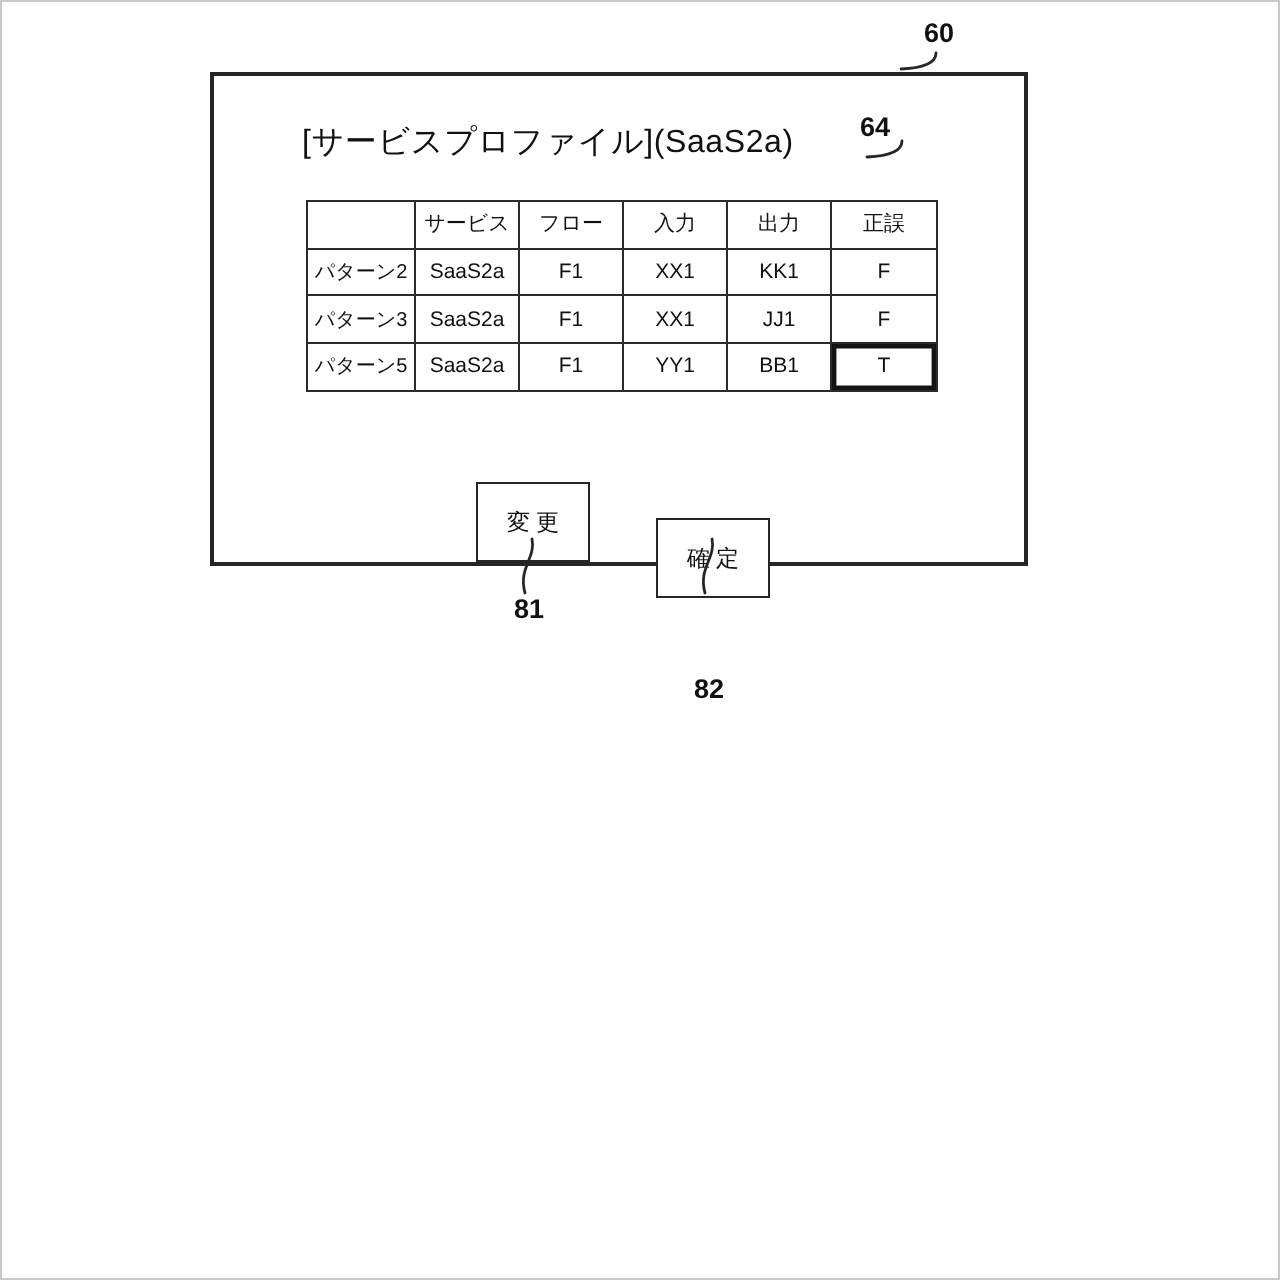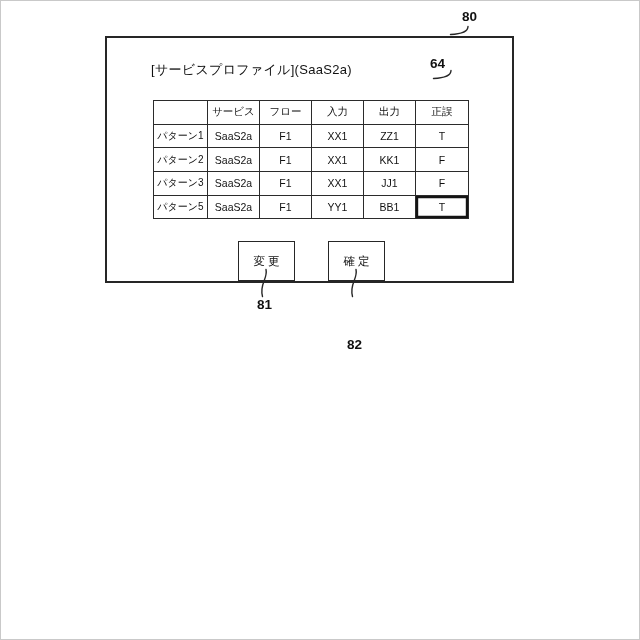--- a/index.html
+++ b/index.html
@@ -21,21 +21,21 @@
     position: absolute;
     left: 104px; top: 35px;
     width: 409px; height: 247px;
     border: 2px solid #262626;
     box-sizing: border-box;
     background: #ffffff;
   }
   .fig-title {
     position: absolute;
     left: 150px; top: 60px;
-    font-size: 13px;
+    font-size: 16px;
     letter-spacing: 0.3px;
     white-space: nowrap;
     color: #111;
   }
   .ref-num {
     position: absolute;
     font-size: 13.5px;
     font-weight: 600;
     color: #111;
     white-space: nowrap;
@@ -81,28 +81,28 @@
     display: flex;
     align-items: center;
     justify-content: center;
     font-size: 11.5px;
     letter-spacing: 3px;
     padding-left: 3px;
     color: #111;
     cursor: pointer;
   }
   .btn-change { left: 237px; }
-  .btn-confirm { left: 327px; }
+  .btn-confirm { left: 327px; margin-top: 18px; }
 </style>
 </head>
 <body>
 
 <div class="canvas">
 
-  <div class="ref-num ref-80">80</div>
+  <div class="ref-num ref-80">60</div>
   <svg class="leader" style="left:448px; top:25px;" width="22" height="10" viewBox="0 0 22 10">
     <path d="M 19,0.5 C 19,5.5 13,8 1.5,8.5"></path>
   </svg>
 
   <div class="screen-box"></div>
 
   <div class="fig-title">[サービスプロファイル](SaaS2a)</div>
 
   <div class="ref-num ref-64">64</div>
   <svg class="leader" style="left:431px; top:69px;" width="22" height="10" viewBox="0 0 22 10">
@@ -122,28 +122,20 @@
       <tr>
         <th></th>
         <th>サービス</th>
         <th>フロー</th>
         <th>入力</th>
         <th>出力</th>
         <th>正誤</th>
       </tr>
     </thead>
     <tbody>
-      <tr>
-        <td class="rowlabel">パターン1</td>
-        <td>SaaS2a</td>
-        <td>F1</td>
-        <td>XX1</td>
-        <td>ZZ1</td>
-        <td>T</td>
-      </tr>
       <tr>
         <td class="rowlabel">パターン2</td>
         <td>SaaS2a</td>
         <td>F1</td>
         <td>XX1</td>
         <td>KK1</td>
         <td>F</td>
       </tr>
       <tr>
         <td class="rowlabel">パターン3</td>

